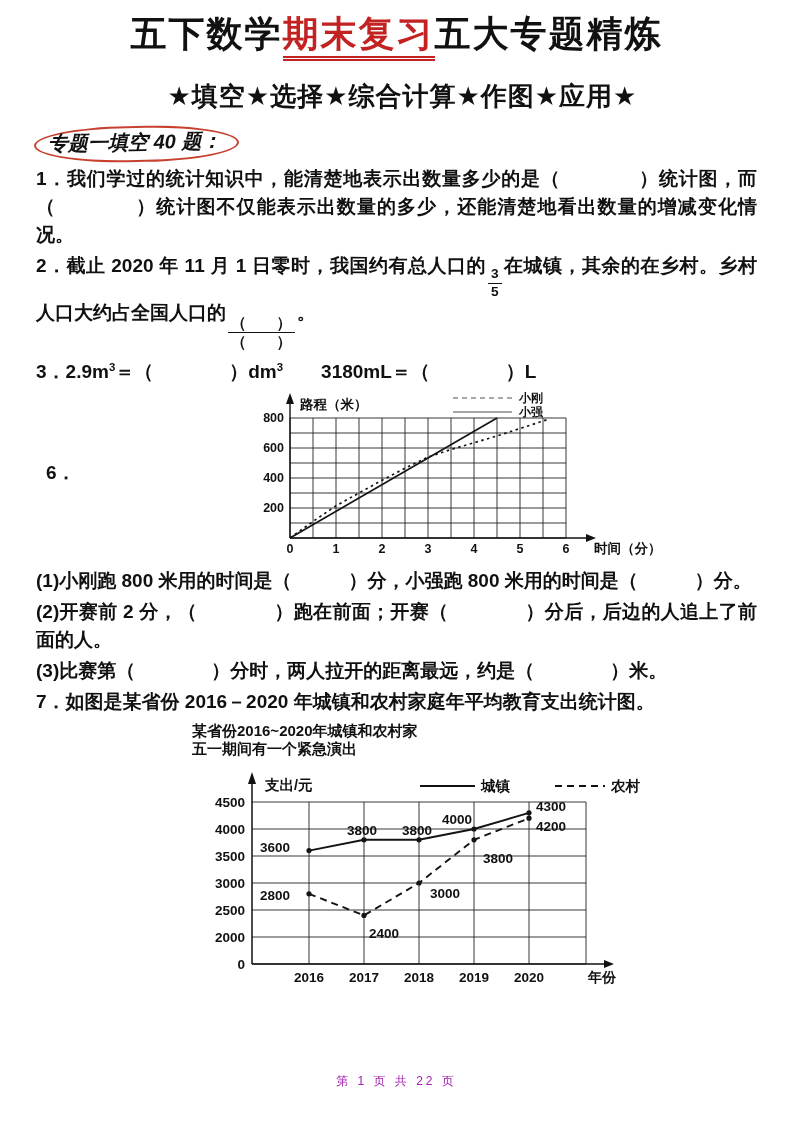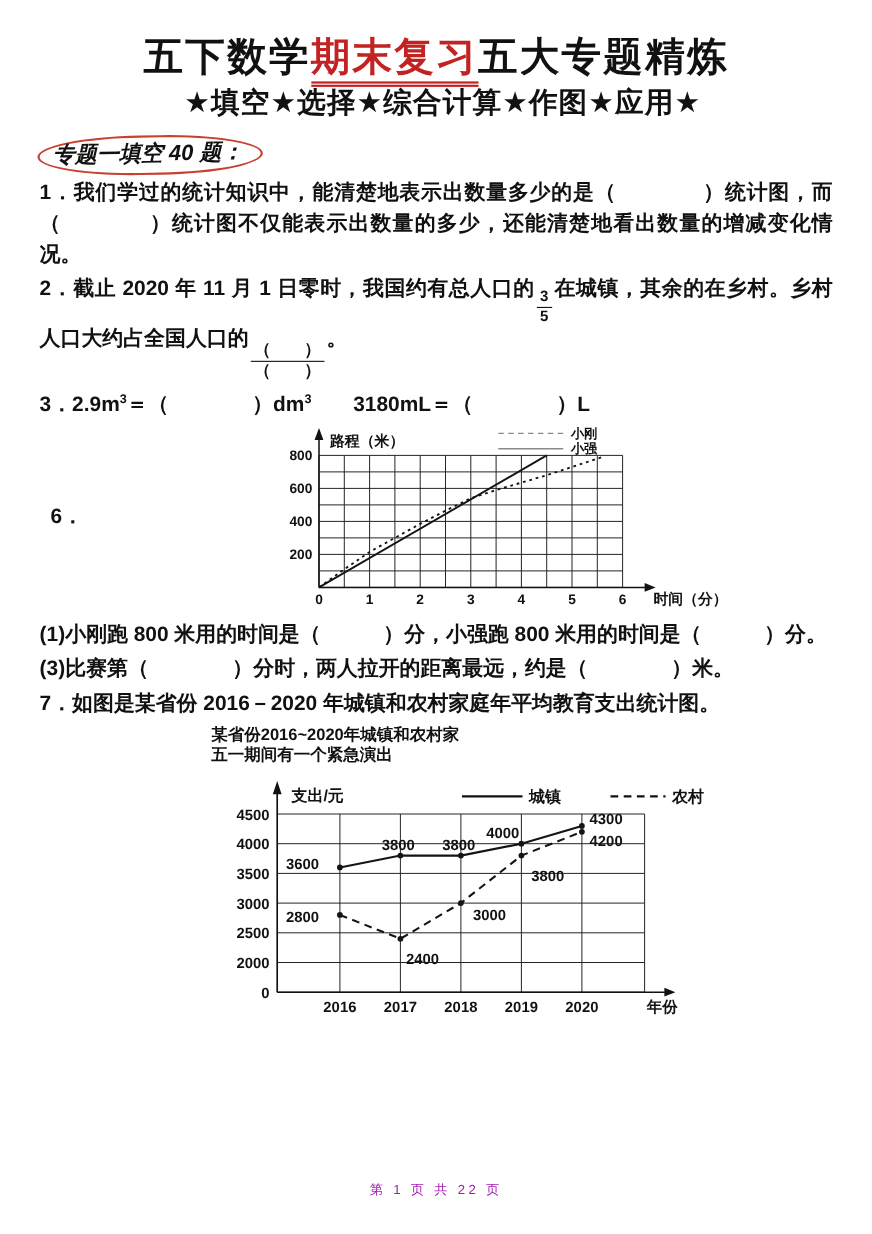--- a/index.html
+++ b/index.html
@@ -7,36 +7,36 @@
     position:relative;
     width:793px;height:1122px;
     margin:0 auto;
     background:#ffffff;
     font-family:"Liberation Sans","DejaVu Sans",sans-serif;
     color:#111;
     overflow:hidden;
   }
   .title{
     text-align:center;
-    padding-top:30px;
+    padding-top:12px;
     font-size:36px;
     font-weight:900;
     letter-spacing:2px;
     line-height:1.2;
   }
   .title .hl{
     color:#c32222;
     border-bottom:5px double #c32222;
     padding-bottom:2px;
   }
   .subtitle{
     text-align:center;
     font-size:26px;
     font-weight:700;
-    margin-top:3px;
+    margin-top:24px;
     letter-spacing:1px;
     padding-left:12px;
   }
   .section-head-wrap{margin:12px 0 0 34px;font-style:italic;}
   .section-head{
     display:inline-block;
     font-size:20px;
     font-weight:700;
     border:2px solid #c84030;
     border-radius:50%/55%;
@@ -162,20 +162,21 @@
           <text x="287" y="14" font-size="12" text-anchor="start" font-weight="600">小刚</text>
           <line x1="221" y1="24" x2="280" y2="24" stroke="#8a8a8a" stroke-width="1.3"></line>
           <text x="287" y="28" font-size="12" text-anchor="start" font-weight="600">小强</text>
           <polyline points="58,150 81,133.5 104,117.75 127,105 150,92.25 173,80.25 196,69 219,61.5 242,54.75 265,48 288,40.5 315.59999999999997,31.5" fill="none" stroke="#141414" stroke-width="1.7" stroke-dasharray="2.5 3.5"></polyline>
           <polyline points="58,150 265,30" fill="none" stroke="#141414" stroke-width="1.7"></polyline>
         </svg>
     </div>
   </div>
 
   <p class="q">(1)小刚跑 800 米用的时间是（　　　）分，小强跑 800 米用的时间是（　　　）分。</p>
+  <p class="q">(2)开赛前 2 分，（　　　　）跑在前面；开赛（　　　　）分后，后边的人追上了前面的人。</p>
   <p class="q">(3)比赛第（　　　　）分时，两人拉开的距离最远，约是（　　　　）米。</p>
 
   <p class="q">7．如图是某省份 2016－2020 年城镇和农村家庭年平均教育支出统计图。</p>
 
   <div class="chart2-wrap">
     <div class="chart2-title">某省份2016~2020年城镇和农村家</div>
     <div class="chart2-title">五一期间有一个紧急演出</div>
     <svg id="chart2" width="486" height="238">
         <line x1="60" y1="206" x2="394" y2="206" stroke="#222" stroke-width="0.9"></line>
         <line x1="60" y1="179" x2="394" y2="179" stroke="#222" stroke-width="0.9"></line>

